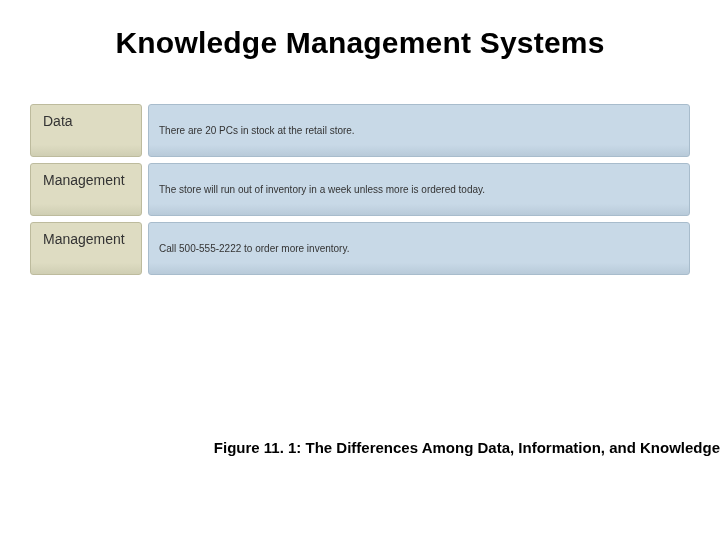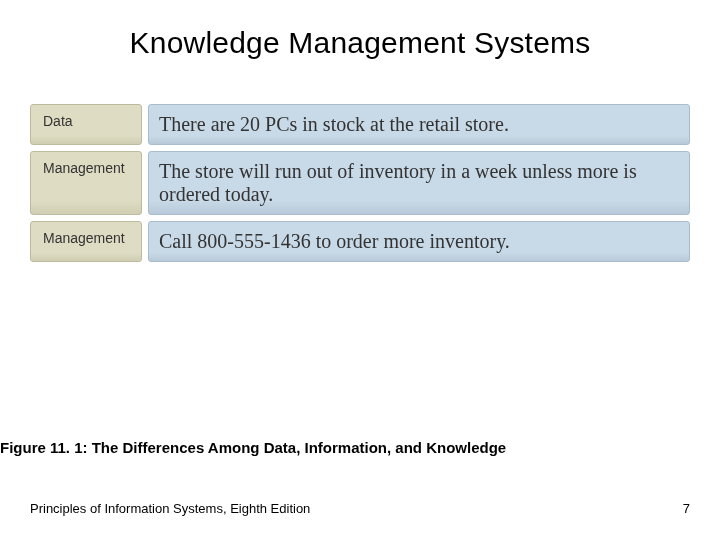--- a/index.html
+++ b/index.html
@@ -1,37 +1,37 @@
 <!DOCTYPE html>
 <html><head>
 <meta charset="utf-8">
 <style>
   * { box-sizing: border-box; margin: 0; padding: 0; }
   html, body { width: 720px; height: 540px; background: #fff; font-family: Arial, Helvetica, sans-serif; color: #000; }
   .slide { width: 720px; height: 540px; position: relative; padding: 18px 30px 0 30px; }
-  .title { font-size: 30px; font-weight: 400; text-align: center; line-height: 1.25; margin: 6px auto 42px auto; letter-spacing: 0.2px; }
+  .title { font-size: 30px; font-weight: 700; text-align: center; line-height: 1.25; margin: 6px auto 42px auto; letter-spacing: 0.2px; }
   .rows { display: flex; flex-direction: column; gap: 6px; }
   .row { display: flex; gap: 6px; }
   .lab {
     width: 112px; flex: 0 0 112px;
     background: linear-gradient(#dedcc2 0%, #dedcc2 78%, #cfceb3 100%);
     border: 1px solid #bdbb9d; border-radius: 3px;
     padding: 8px 12px;
     font-size: 14px; color: #333;
   }
   .val {
     flex: 1;
     background: linear-gradient(#c8d9e7 0%, #c8d9e7 78%, #b8cad9 100%);
     border: 1px solid #a8bccc; border-radius: 3px;
-    padding: 8px 10px;
-    font-size: 20px; color: #333; font-family: Liberation Serif, serif;
+    padding: 20px 10px;
+    font-size: 10px; color: #333;
   }
   .caption {
     position: absolute; left: 0; right: 0; bottom: 84px;
-    text-align: left; font-size: 15px; font-weight: 700;
+    text-align: right; font-size: 15px; font-weight: 700;
   }
   .footer {
     position: absolute; left: 30px; right: 30px; bottom: 24px;
     display: flex; justify-content: space-between;
     font-size: 13px;
   }
 </style>
 </head>
 <body>
 
@@ -45,24 +45,20 @@
     <div class="row">
       <div class="lab">Data</div>
       <div class="val">There are 20 PCs in stock at the retail store.</div>
     </div>
     <div class="row">
       <div class="lab">Management</div>
       <div class="val">The store will run out of inventory in a week unless more is ordered today.</div>
     </div>
     <div class="row">
       <div class="lab">Management</div>
-      <div class="val">Call 800-555-1436 to order more inventory.</div>
+      <div class="val">Call 500-555-2222 to order more inventory.</div>
     </div>
   </div>
 
   <div class="caption">Figure 11. 1: The Differences Among Data, Information, and Knowledge</div>
 
-  <div class="footer">
-    <span>Principles of Information Systems, Eighth Edition</span>
-    <span>7</span>
-  </div>
 
 </div>
 
 </body></html>

